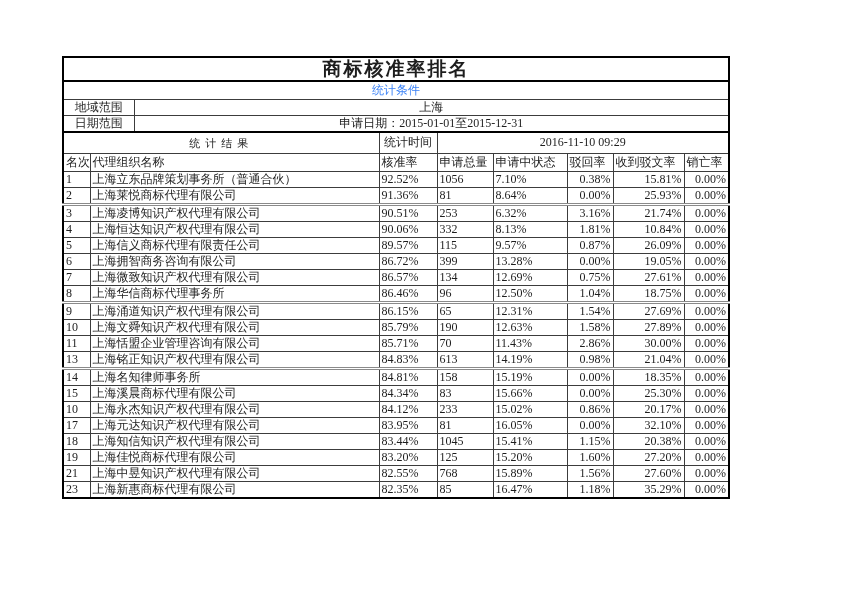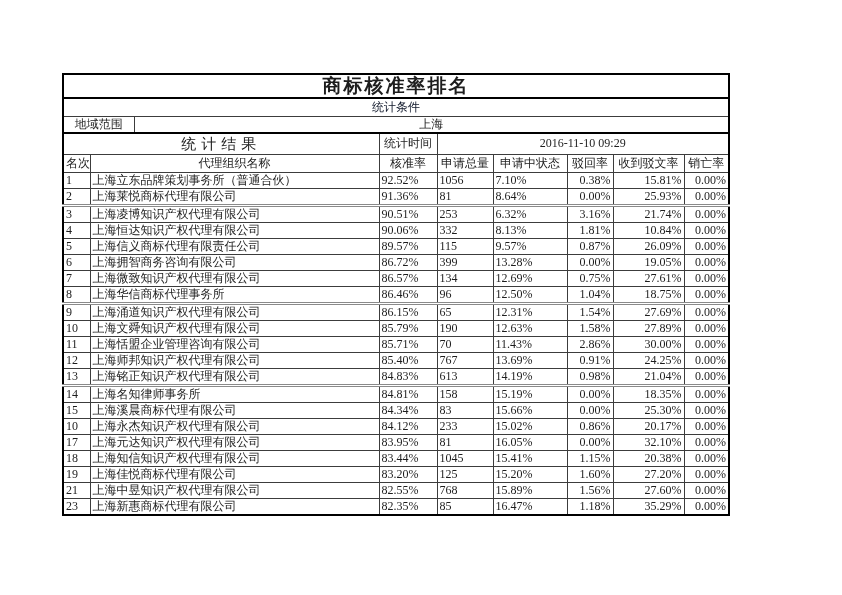--- a/index.html
+++ b/index.html
@@ -10,21 +10,21 @@
   body {
     width: 842px;
     height: 595px;
     position: relative;
     font-family: "Liberation Serif", "DejaVu Serif", serif;
     color: #1d1d1d;
   }
   table.report {
     position: absolute;
     left: 62px;
-    top: 73px;
+    top: 56px;
     width: 666px;
     border-collapse: collapse;
     table-layout: fixed;
     border: 2px solid #000;
     font-size: 12px;
     line-height: 1.1;
   }
   table.report td {
     border: 1px solid #3c3c3c;
     overflow: hidden;
@@ -37,39 +37,38 @@
     height: 22px;
     font-size: 19px;
     font-weight: bold;
     text-align: center;
     border-bottom: 2px solid #000;
     letter-spacing: 2px;
   }
   tr.row-cond td {
     height: 17px;
     text-align: center;
-    color: #0f172a;
+    color: #3b82f6;
   }
   tr.row-region td, tr.row-date td {
     height: 15px;
     text-align: center;
     margin-top: 19px;
   }
   tr.row-result td {
     height: 20px;
     text-align: center;
     border-top: 2px solid #000;
   }
   td.result-label {
-    font-size: 15px;
+    font-size: 11px;
     letter-spacing: 5px;
   }
   tr.row-header td {
     height: 17px;
-    text-align: center;
   }
   td.al { text-align: left; }
   td.ar { text-align: right; }
   td.ac { text-align: left; }
   tbody tr.sep td { border-top: 3px double #8a8a8a; }
 </style>
 </head>
 <body>
 
 <table class="report">
@@ -88,20 +87,24 @@
     <tr class="row-title">
       <td colspan="9">商标核准率排名</td>
     </tr>
     <tr class="row-cond">
       <td colspan="9">统计条件</td>
     </tr>
     <tr class="row-region">
       <td colspan="2">地域范围</td>
       <td colspan="7">上海</td>
     </tr>
+    <tr class="row-date">
+      <td colspan="2">日期范围</td>
+      <td colspan="7">申请日期：2015-01-01至2015-12-31</td>
+    </tr>
     <tr class="row-result">
       <td colspan="3" class="result-label">统计结果</td>
       <td>统计时间</td>
       <td colspan="5">2016-11-10 09:29</td>
     </tr>
     <tr class="row-header">
       <td>名次</td>
       <td colspan="2">代理组织名称</td>
       <td>核准率</td>
       <td>申请总量</td>
@@ -216,30 +219,20 @@
     <td class="al">11</td>
     <td class="ac" colspan="2">上海恬盟企业管理咨询有限公司</td>
     <td class="al">85.71%</td>
     <td class="al">70</td>
     <td class="al">11.43%</td>
     <td class="ar">2.86%</td>
     <td class="ar">30.00%</td>
     <td class="ar">0.00%</td>
   </tr>
       <tr>
-    <td class="al">12</td>
-    <td class="ac" colspan="2">上海师邦知识产权代理有限公司</td>
-    <td class="al">85.40%</td>
-    <td class="al">767</td>
-    <td class="al">13.69%</td>
-    <td class="ar">0.91%</td>
-    <td class="ar">24.25%</td>
-    <td class="ar">0.00%</td>
-  </tr>
-      <tr>
     <td class="al">13</td>
     <td class="ac" colspan="2">上海铭正知识产权代理有限公司</td>
     <td class="al">84.83%</td>
     <td class="al">613</td>
     <td class="al">14.19%</td>
     <td class="ar">0.98%</td>
     <td class="ar">21.04%</td>
     <td class="ar">0.00%</td>
   </tr>
       <tr class="sep">

